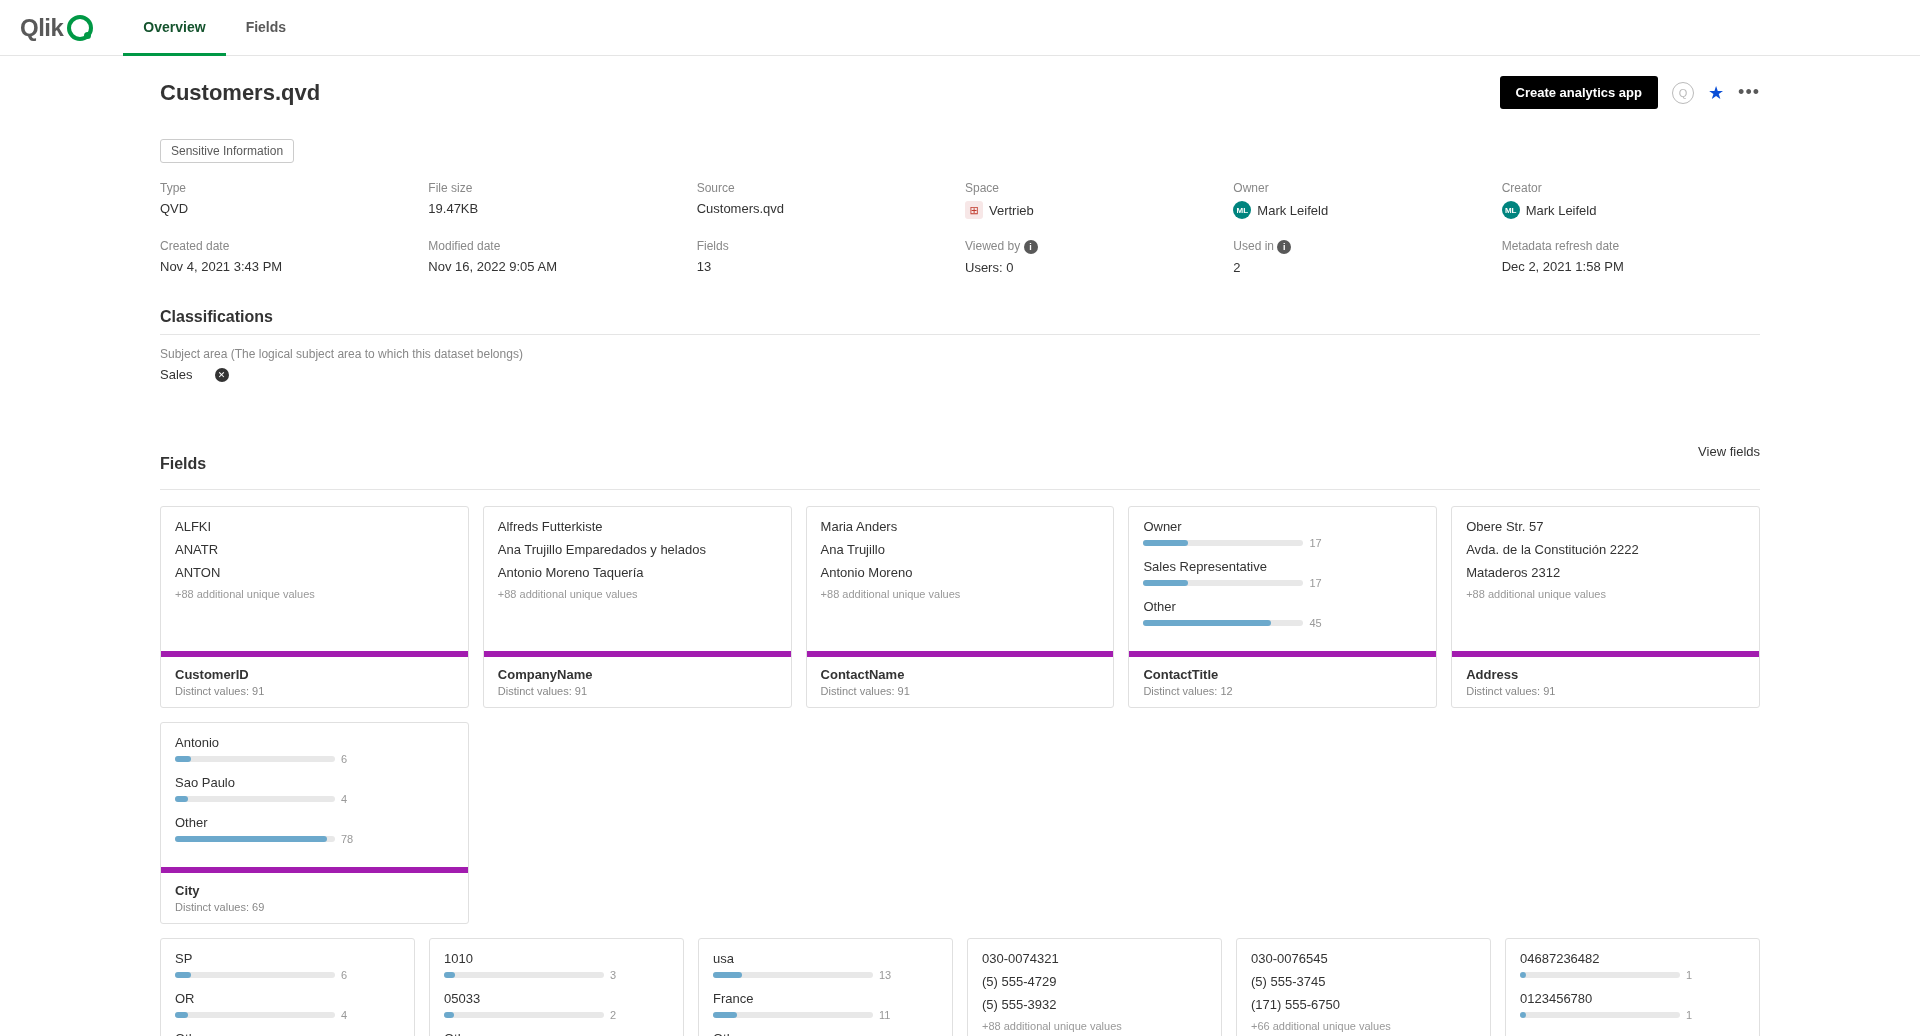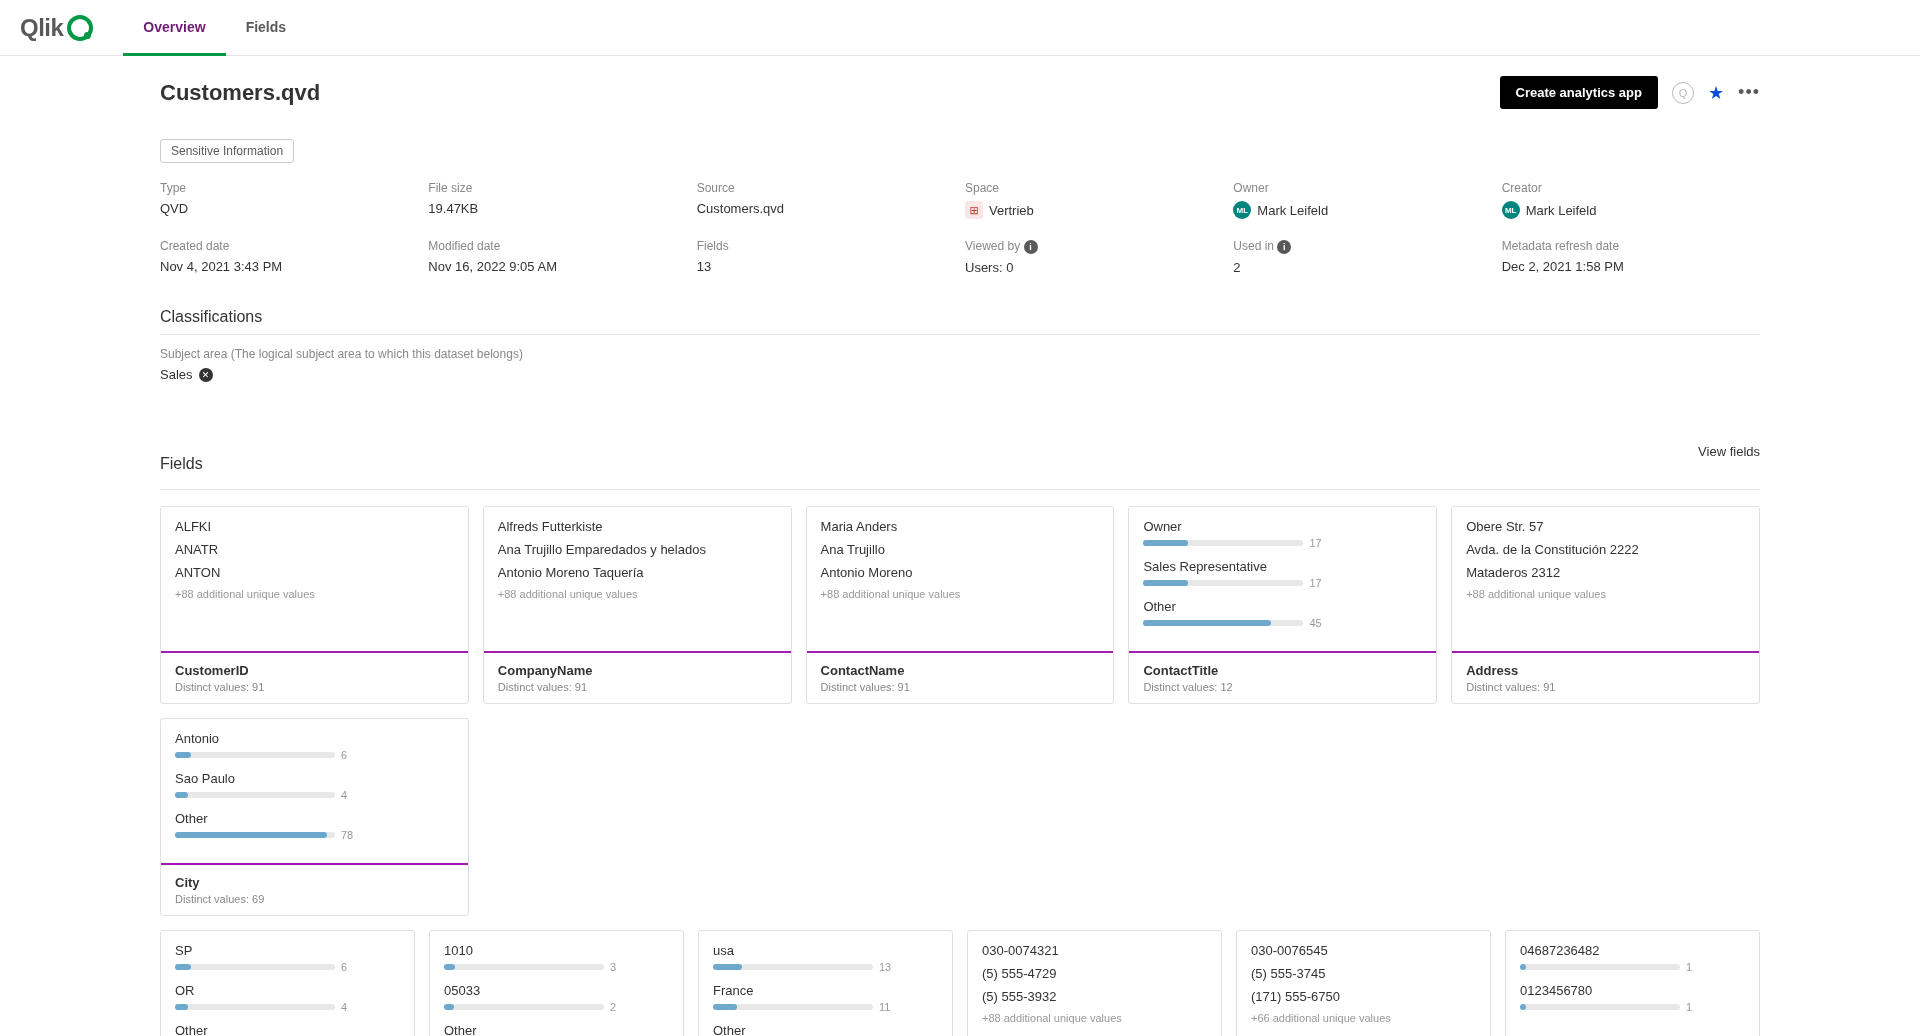--- a/index.html
+++ b/index.html
@@ -4,55 +4,55 @@
 <style>
   * { box-sizing: border-box; margin: 0; padding: 0; }
   body { font-family: -apple-system, BlinkMacSystemFont, "Segoe UI", Arial, sans-serif; background: #fff; color: #333; font-size: 13px; }
   .container { padding: 0 0 20px 0; }
   .top-bar { display: flex; border-bottom: 1px solid #e5e5e5; padding: 0 20px; height: 56px; }
   .logo { display: flex; align-items: center; font-size: 24px; font-weight: 700; color: #595959; margin-right: 30px; letter-spacing: -0.5px; }
   .logo-q { display: inline-flex; align-items: center; justify-content: center; width: 26px; height: 26px; border: 4px solid #009845; border-radius: 50%; margin-left: 4px; position: relative; }
   .logo-q::after { content: ""; position: absolute; width: 7px; height: 7px; background: #009845; border-radius: 50%; right: -2px; bottom: -2px; }
   .tabs { display: flex; height: 56px; }
   .tab { padding: 0 20px; display: flex; align-items: center; font-weight: 600; font-size: 14px; color: #595959; cursor: pointer; border-bottom: 3px solid transparent; }
-  .tab.active { border-bottom-color: #009845; color: #701a75; }
+  .tab.active { border-bottom-color: #009845; color: #14532d; }
   .main { padding: 20px 160px 0 160px; }
   .header-row { display: flex; align-items: center; justify-content: space-between; margin-bottom: 30px; }
   .page-title { font-size: 22px; font-weight: 600; color: #333; }
   .header-actions { display: flex; align-items: center; gap: 14px; }
   .btn-primary { background: #000000; color: #fff; border: none; padding: 9px 16px; border-radius: 3px; font-weight: 600; font-size: 13px; cursor: pointer; }
   .icon-circle { width: 22px; height: 22px; border: 1.5px solid #bbb; border-radius: 50%; cursor: pointer; display:inline-flex; align-items:center; justify-content:center; color:#bbb; font-size:11px;}
   .star-icon { color: #0a4ed6; font-size: 18px; cursor: pointer; }
   .more-icon { color: #595959; font-size: 18px; cursor: pointer; letter-spacing: 1px;}
   .tag { display: inline-block; border: 1px solid #ccc; border-radius: 3px; padding: 4px 10px; font-size: 12px; color: #595959; margin-bottom: 18px; }
   .meta-grid { display: grid; grid-template-columns: repeat(6, 1fr); gap: 20px 10px; margin-bottom: 28px; }
   .meta-item .label { font-size: 12px; color: #888; margin-bottom: 6px; }
   .meta-item .value { font-size: 13px; color: #333; display: flex; align-items: center; gap: 6px; }
   .avatar { width: 18px; height: 18px; border-radius: 50%; background: #00847e; color:#fff; display:inline-flex; align-items:center; justify-content:center; font-size:8px; font-weight:600;}
   .space-icon { width: 18px; height: 18px; border-radius: 3px; background: #f7e7e7; display:inline-flex; align-items:center; justify-content:center; color:#c0392b; font-size:11px;}
   .info-icon { width:14px; height:14px; border-radius:50%; background:#595959; color:#fff; display:inline-flex; align-items:center; justify-content:center; font-size:9px; font-weight:700;}
-  .section-title { font-size: 16px; font-weight: 400; color: #333; margin: 33px 0 8px 0; }
+  .section-title { font-size: 16px; font-weight: 700; color: #333; margin: 33px 0 8px 0; }
   .divider { border-top: 1px solid #e5e5e5; margin: 8px 0 12px 0; }
   .sub-label { font-size: 12px; color: #888; margin-bottom: 6px; }
-  .chip { display: inline-flex; align-items: center; gap: 6px; font-size: 13px; color: #333; }
+  .chip { display: inline-flex; align-items: center; gap: 22px; font-size: 13px; color: #333; }
   .chip-x { width:14px; height:14px; border-radius:50%; background:#333; color:#fff; display:inline-flex; align-items:center; justify-content:center; font-size:9px; cursor:pointer;}
   .fields-header { display:flex; justify-content: space-between; align-items:center; margin-top: 40px; }
   .view-fields { font-size: 13px; color: #333; cursor:pointer; font-weight:500;}
   .fields-grid { display: grid; grid-template-columns: repeat(5, 1fr); gap: 14px; margin-top: 16px; }
   .field-card { border: 1px solid #e0e0e0; border-radius: 3px; display: flex; flex-direction: column; min-height: 160px; }
   .field-body { padding: 12px 14px; flex: 1; }
   .field-val { font-size: 13px; color: #333; margin-bottom: 8px; }
   .field-more { font-size: 11px; color: #999; margin-top: 4px; }
   .bar-row { margin-bottom: 10px; }
   .bar-row .bar-label { font-size: 13px; color:#333; margin-bottom:3px;}
   .bar-wrap { display:flex; align-items:center; gap:6px; }
   .bar-bg { flex:1; height:6px; background:#e8e8e8; border-radius:3px; position:relative; max-width:160px;}
   .bar-fill { height:6px; background:#6ca9cc; border-radius:3px; }
   .bar-count { font-size:11px; color:#999; min-width:18px;}
-  .field-footer { border-top: 2px solid #a21caf; padding: 10px 14px; }
+  .field-footer { border-top: 6px solid #a21caf; padding: 10px 14px; }
   .field-name { font-size: 13px; font-weight: 600; color: #333; margin-bottom: 3px; }
   .field-distinct { font-size: 11px; color: #888; }
   .field-card.partial .field-body { padding-bottom:0; }
   .row2-grid { display: grid; grid-template-columns: repeat(6, 1fr); gap: 14px; margin-top: 14px; }
 </style>
 </head>
 <body>
 
 <div class="container">
   <div class="top-bar">

